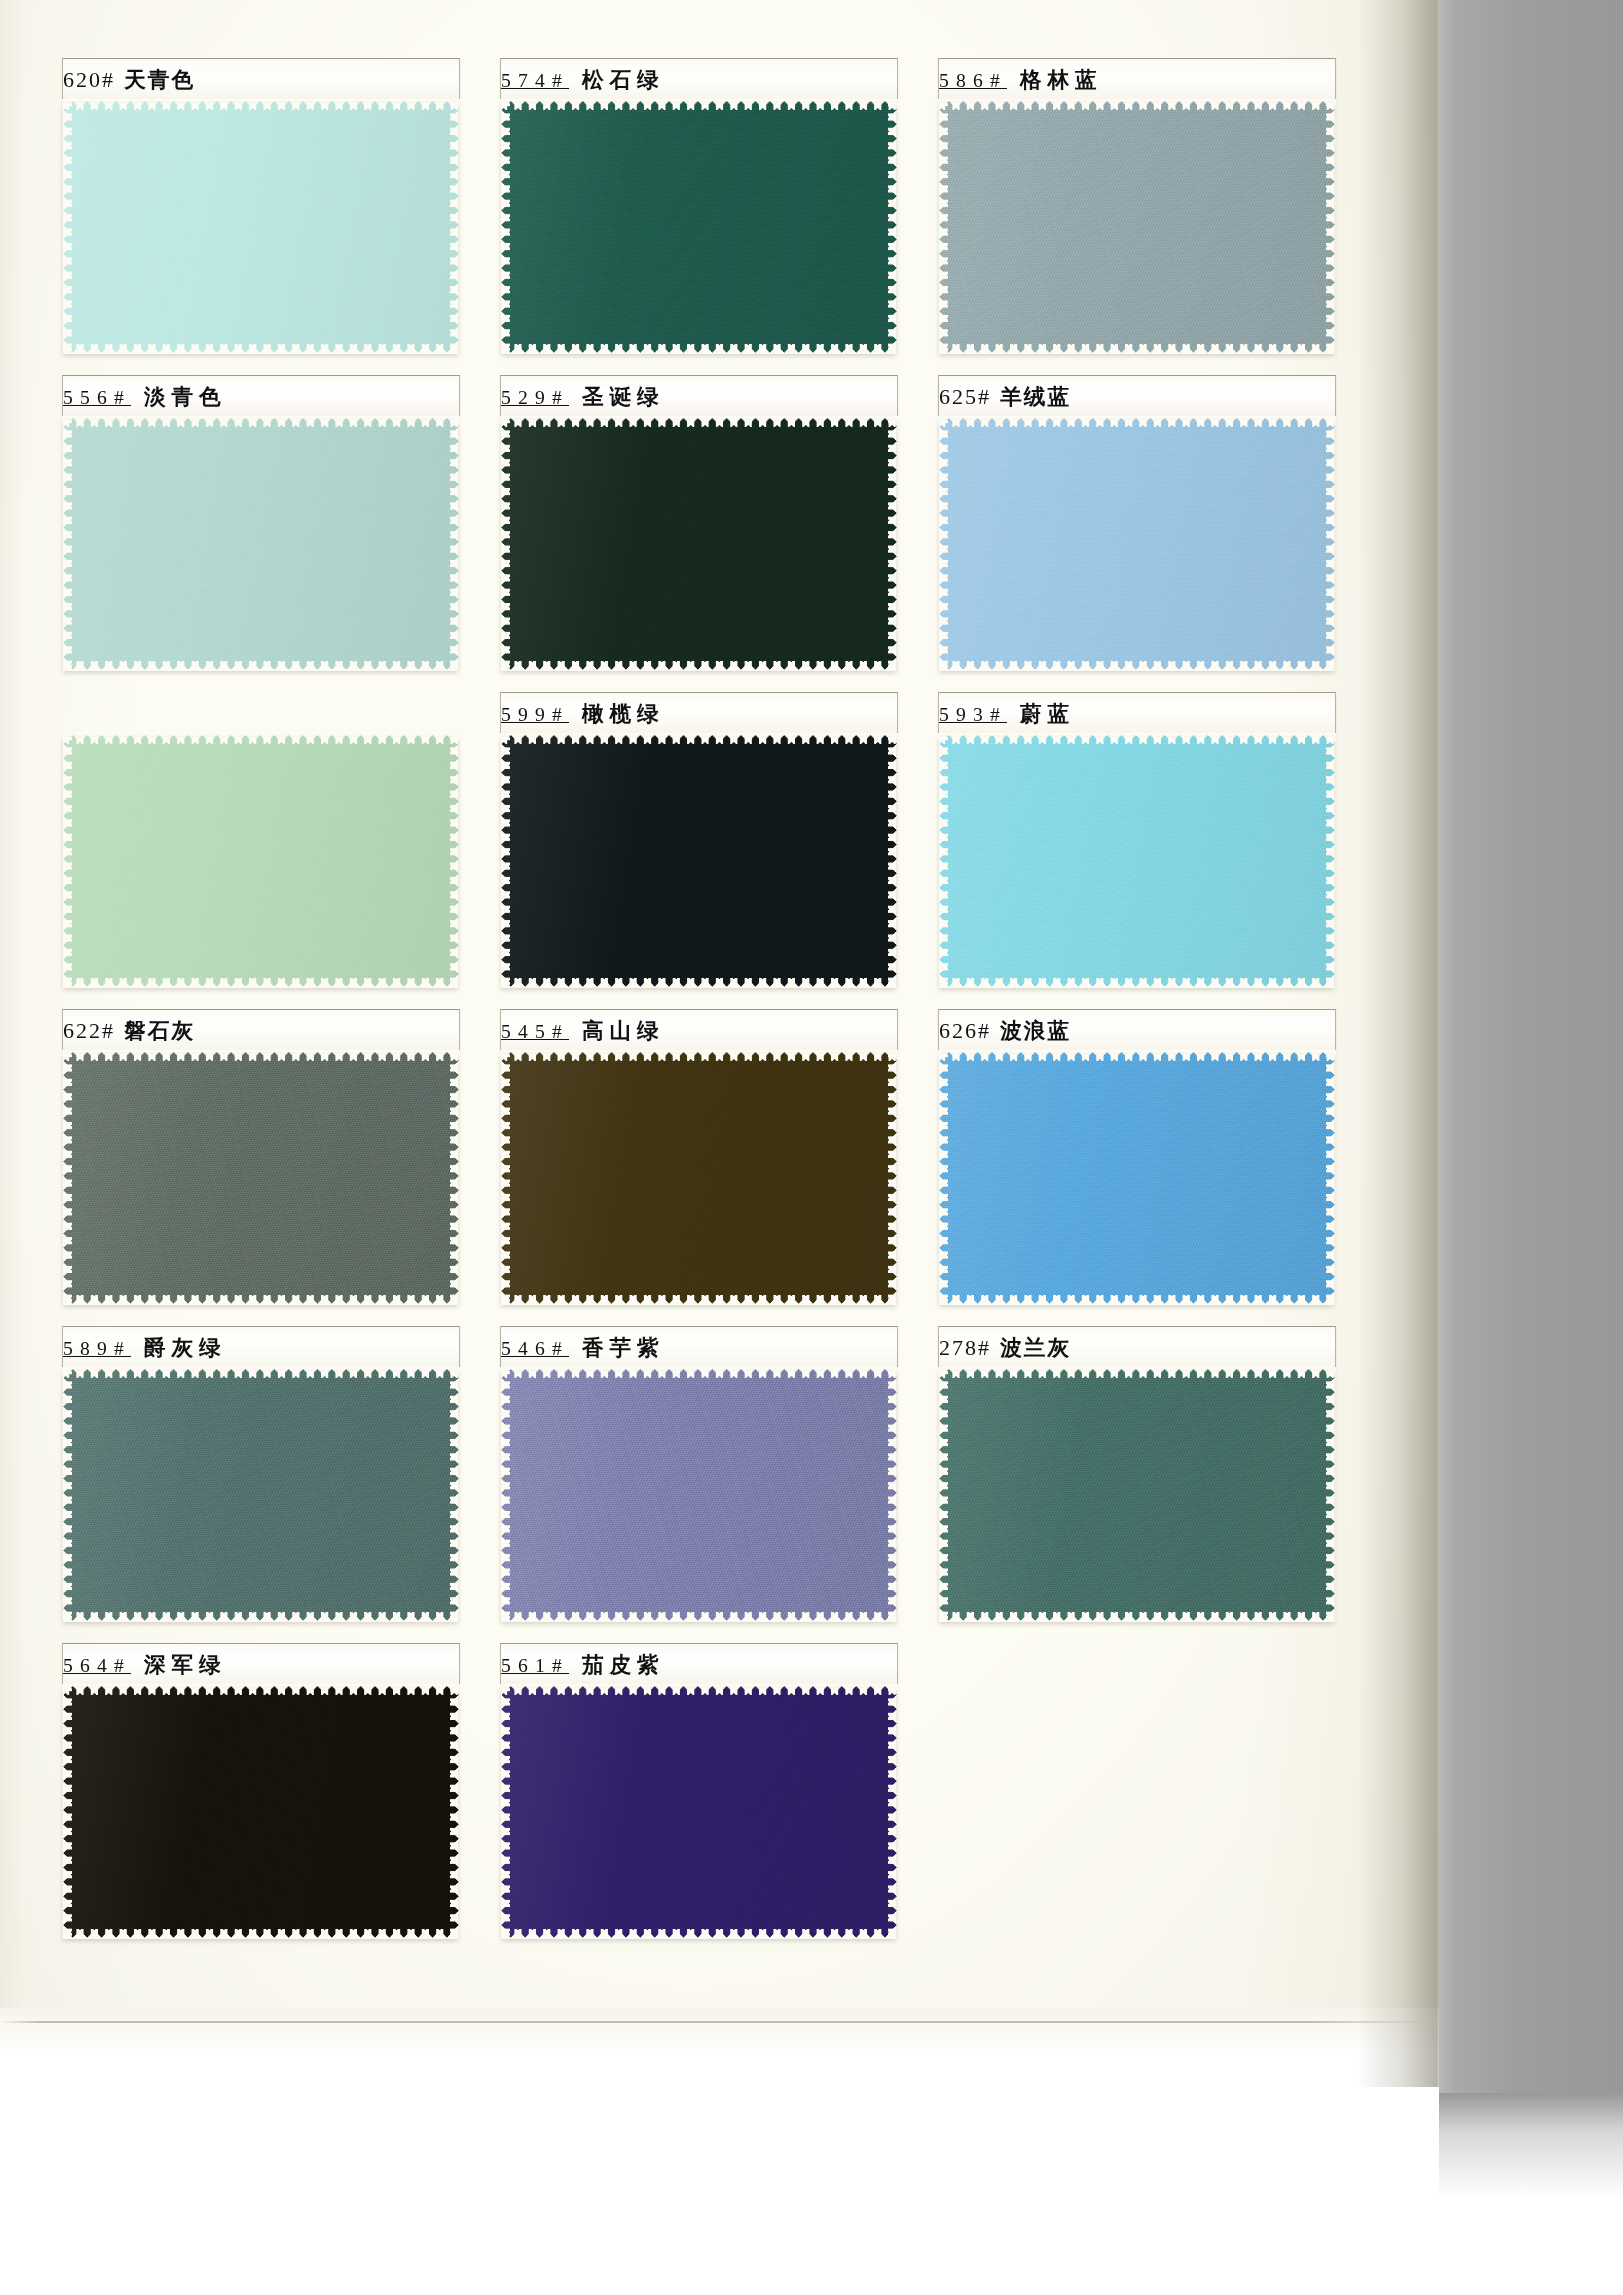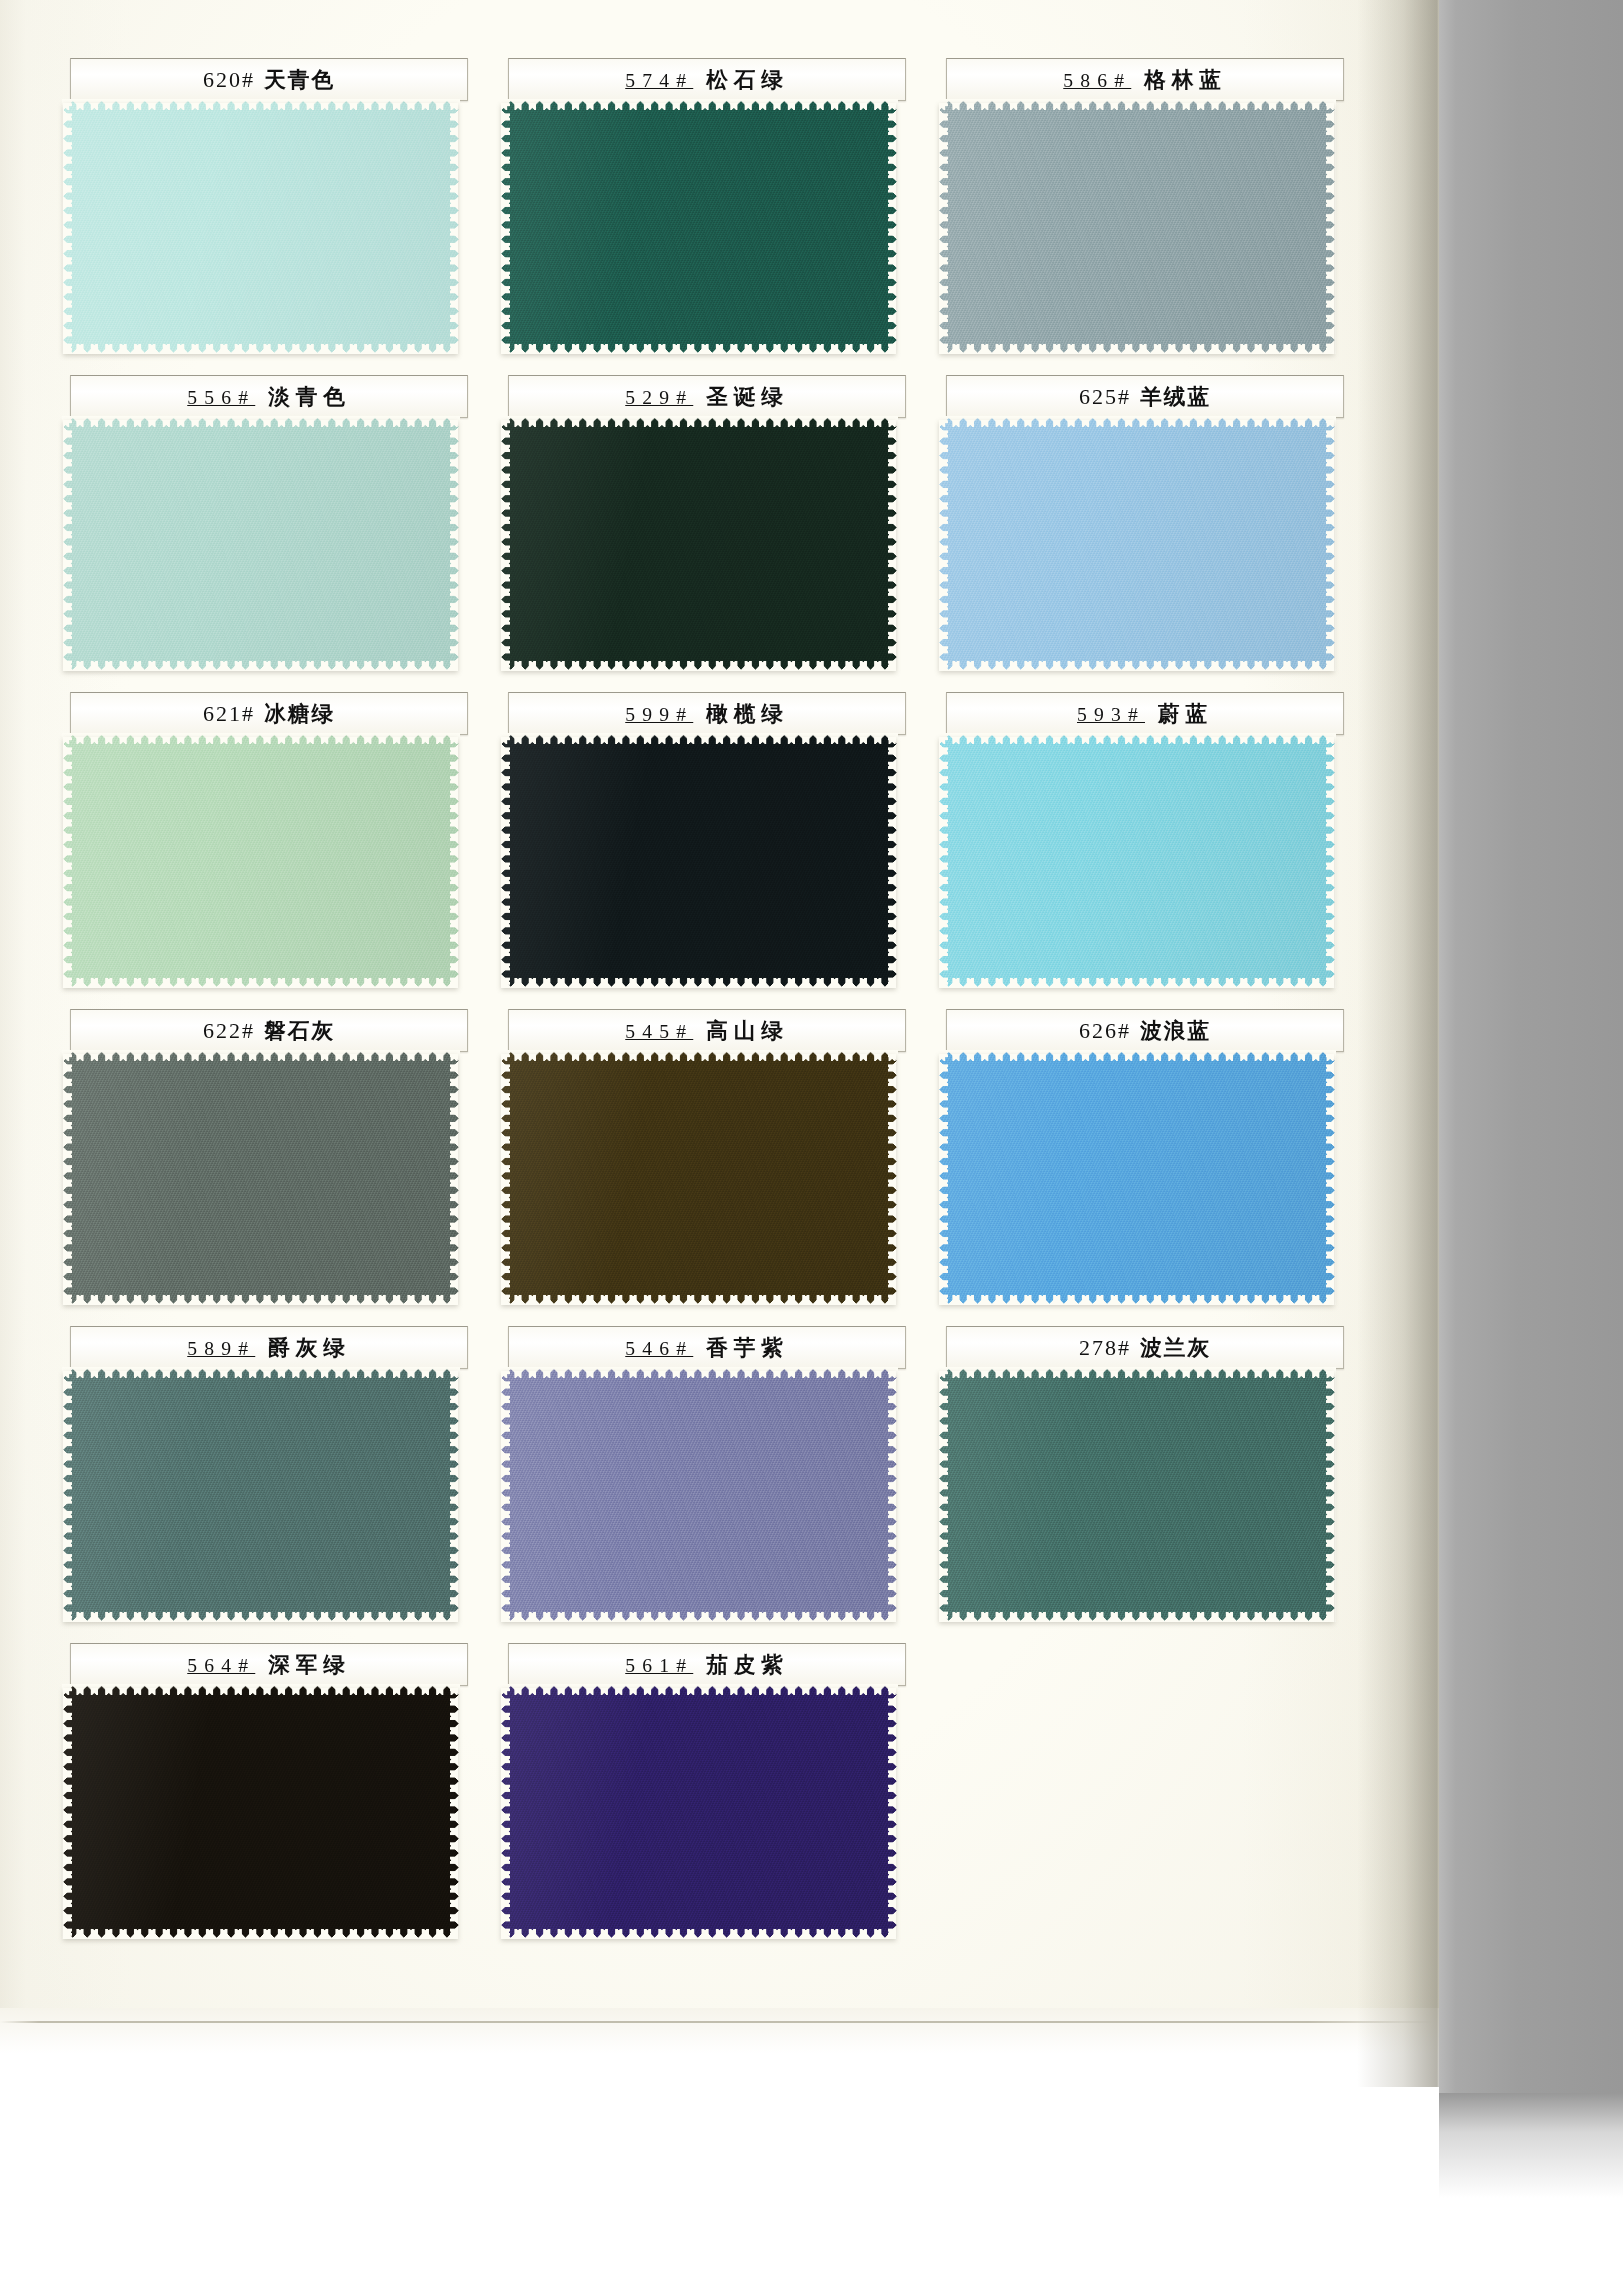--- a/index.html
+++ b/index.html
@@ -59,27 +59,27 @@
     width:1315px;height:1963px;
     display:grid;
     grid-template-columns:repeat(3,438px);
     grid-template-rows:repeat(6,317px);
     column-gap:0px;row-gap:0px;
   }
   .swatch-cell{position:relative;width:438px;height:317px;}
 
   
   .swatch-label{
-    position:absolute;left:8px;top:0px;
+    position:absolute;left:0px;top:0px;
     width:398px;height:43px;
     background:linear-gradient(180deg,#fbfaf4 0%,#ffffff 38%,#f7f5ec 100%);
     border:1.3px solid #b7b4a6;
     border-top-color:#9c998c;
     box-sizing:border-box;
-    display:flex;align-items:center;justify-content:center;
+    display:flex;align-items:center;justify-content:flex-start;
     box-shadow:0 0.7px 1.3px rgba(140,137,122,0.25);
   }
   .swatch-label-inner{
     display:flex;align-items:baseline;justify-content:center;
     white-space:nowrap;
     color:#111;
   }
   .code{
     font-family:"Liberation Serif","DejaVu Serif",serif;
     font-size:22px;letter-spacing:2px;font-weight:500;
@@ -264,26 +264,20 @@
             <div class="chip-body" style="background: rgb(156, 200, 230);"></div>
             <div class="zz zz-top"></div>
             <div class="zz zz-bot"></div>
             <div class="zz-left"></div>
             <div class="zz-right"></div>
           </div>
           <div class="chip-shadow"></div>
         </div>
       </div>
       <div class="swatch-cell">
-        <div class="swatch-label">
-          <div class="swatch-label-inner">
-            <span class="code">621#</span>
-            <span class="cname tight">冰糖绿</span>
-          </div>
-        </div>
         <div class="chip-wrap">
           <div class="chip">
             <div class="chip-body" style="background: rgb(185, 220, 187);"></div>
             <div class="zz zz-top"></div>
             <div class="zz zz-bot"></div>
             <div class="zz-left"></div>
             <div class="zz-right"></div>
           </div>
           <div class="chip-shadow"></div>
         </div>

